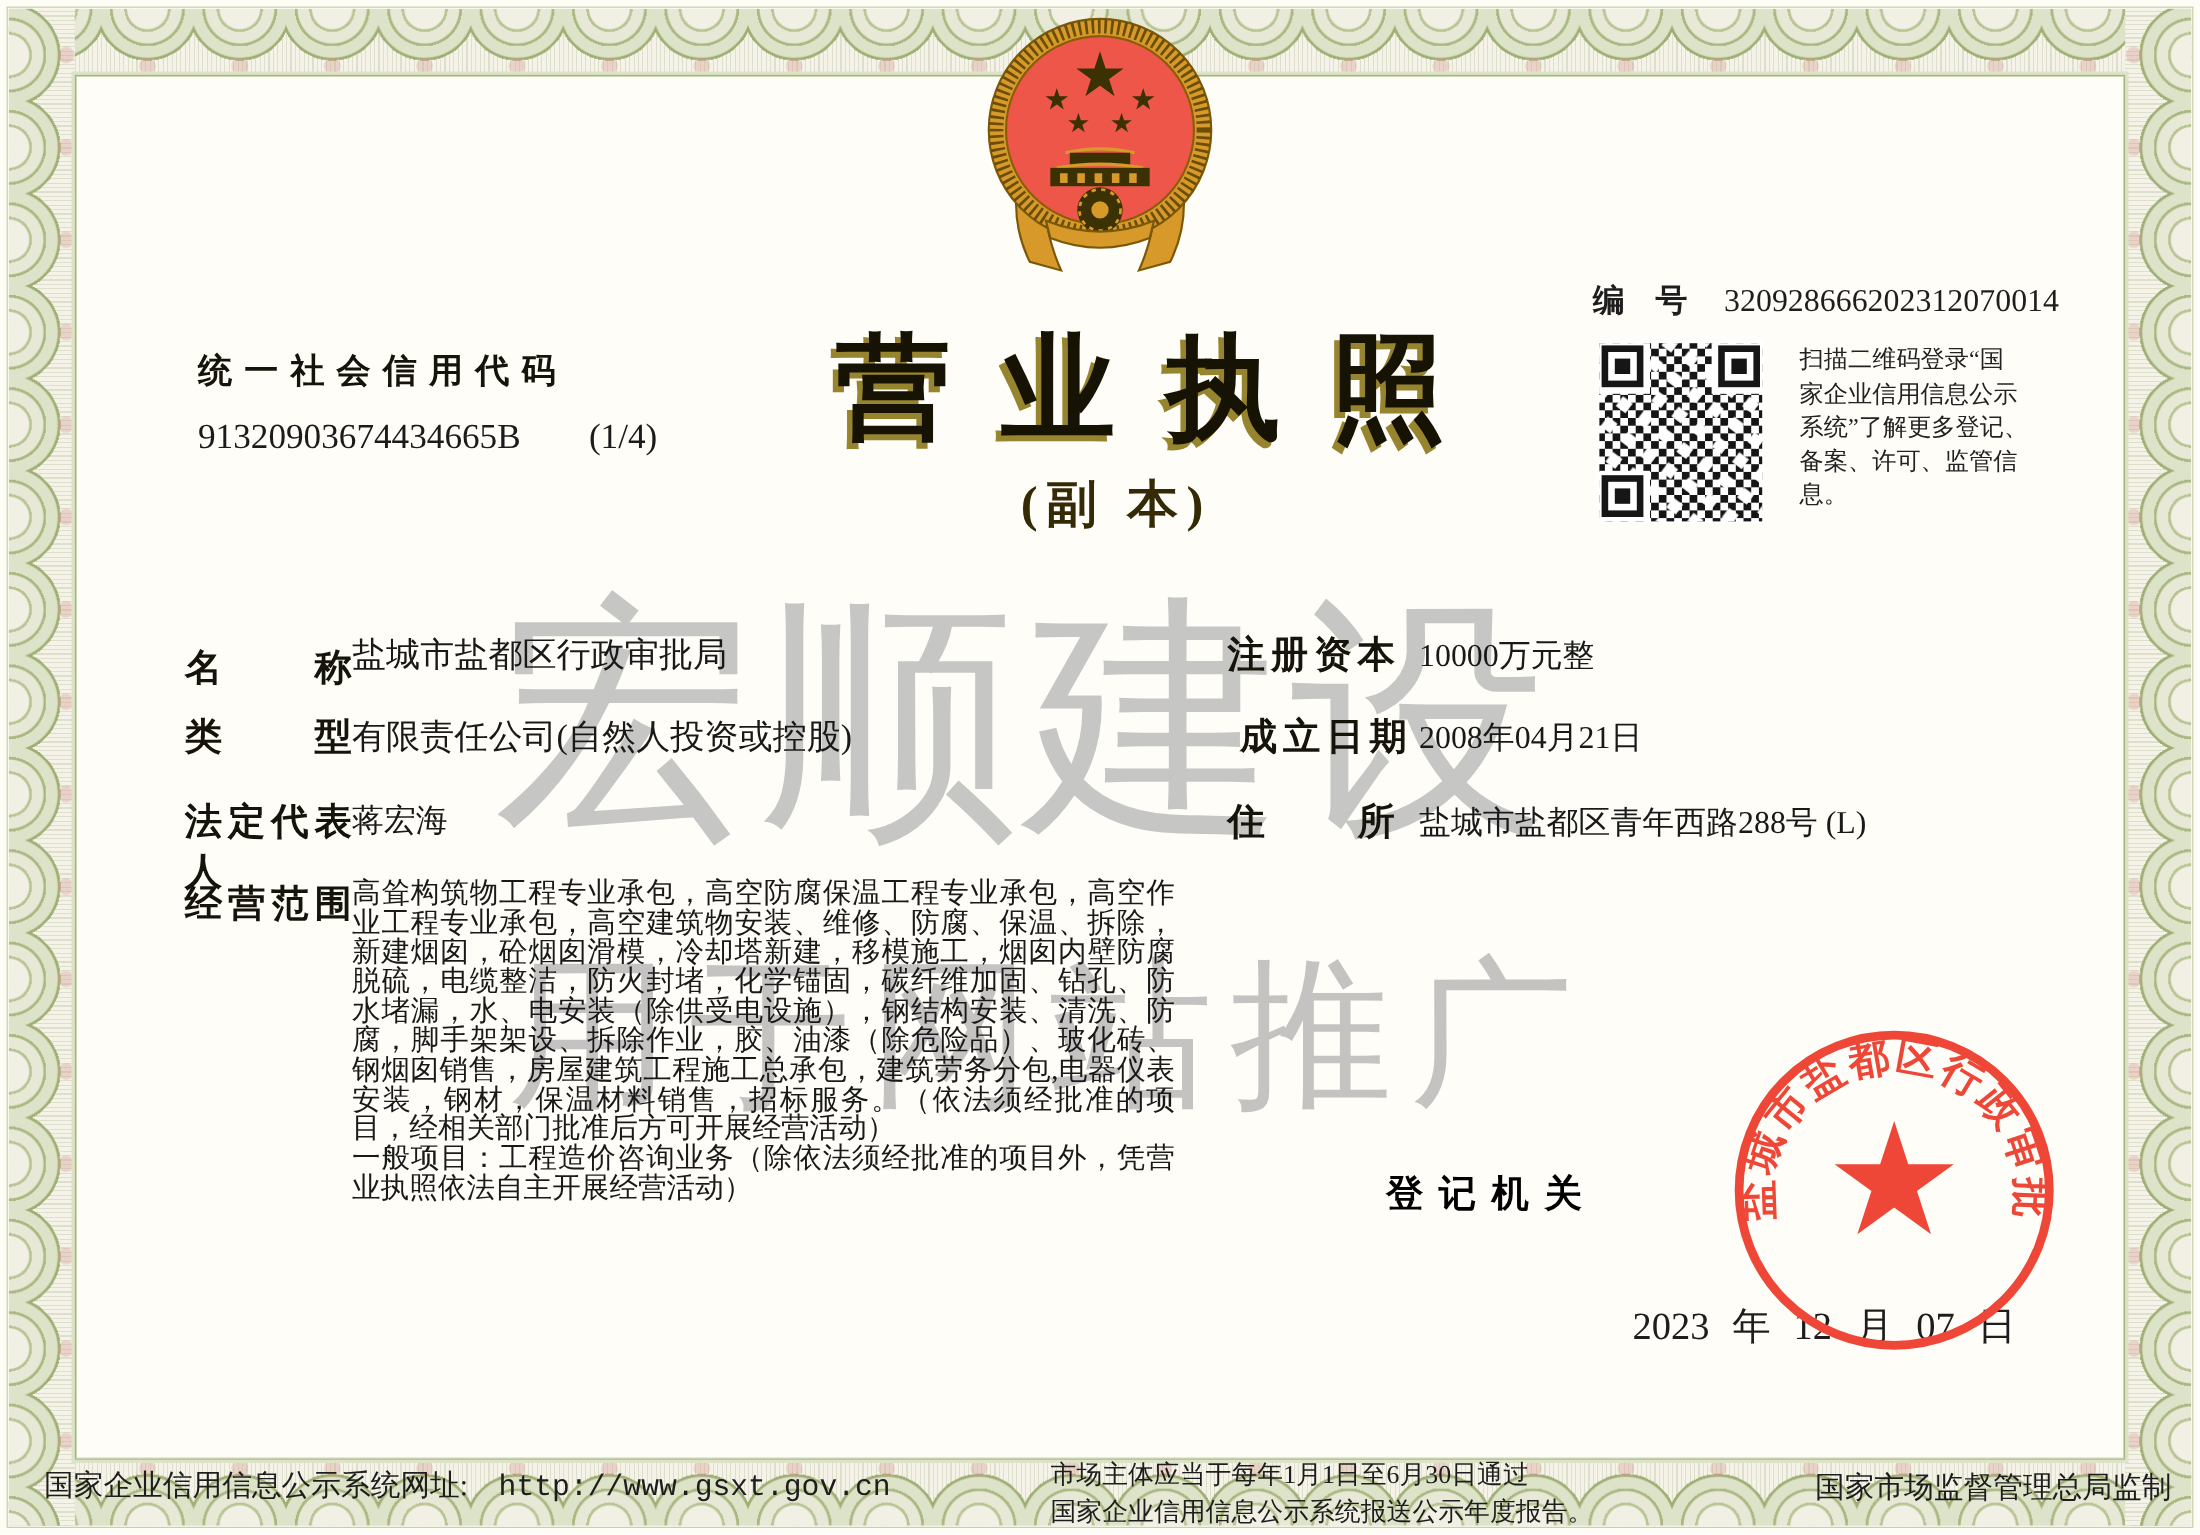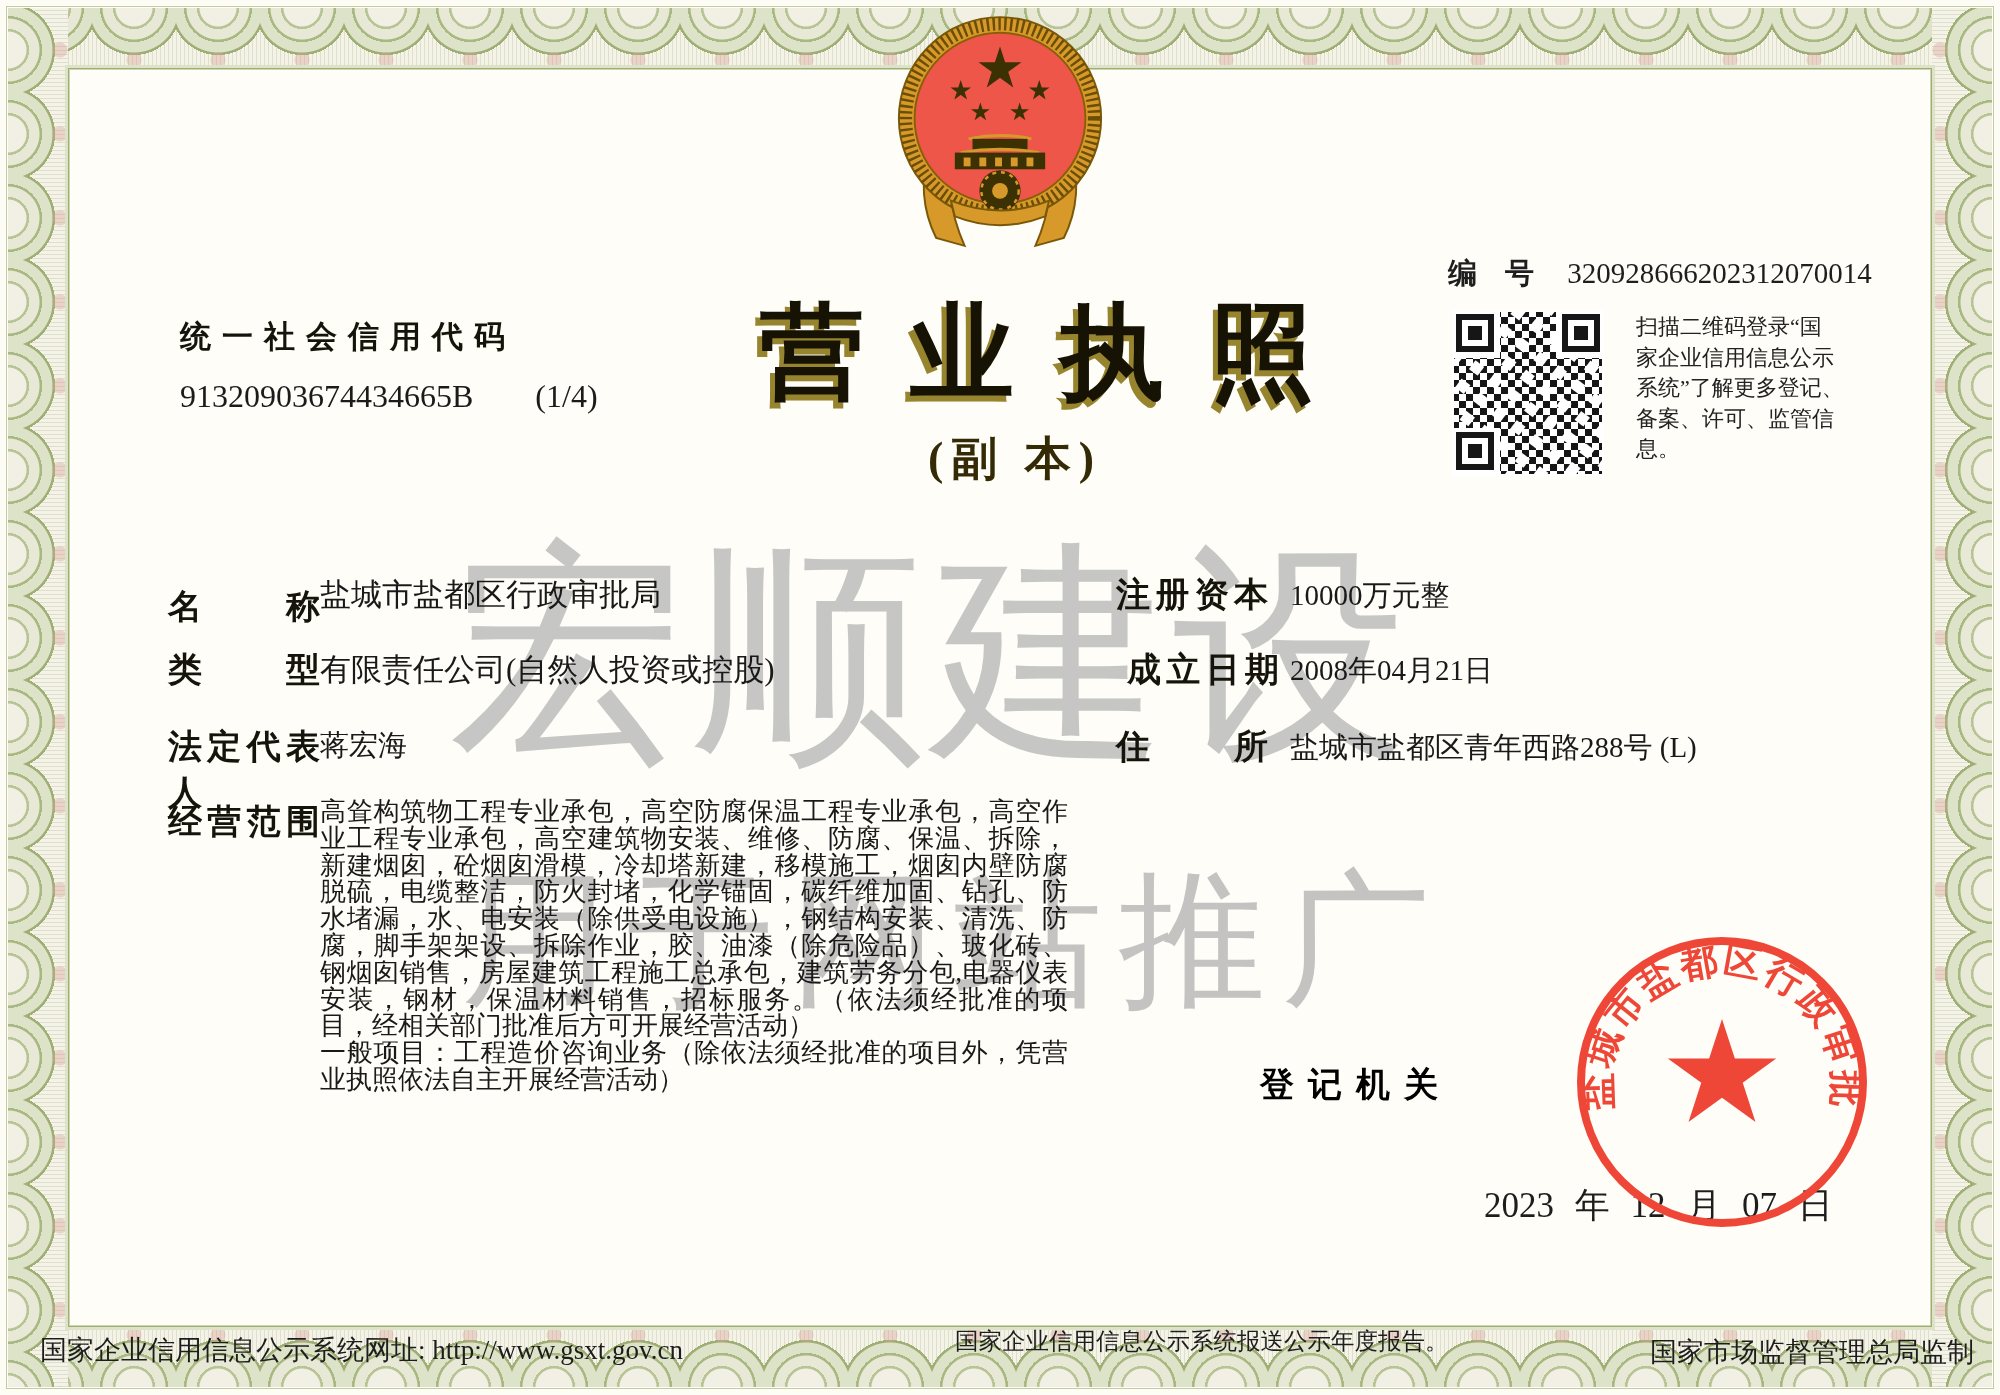--- a/index.html
+++ b/index.html
@@ -48,21 +48,21 @@
     color:#191919;text-align:justify;}
   .scope p{margin:0;}
   .reg-label{left:1260px;top:1062px;width:178px;font:700 34px "Liberation Sans","DejaVu Sans",sans-serif;
     color:#000000;text-align:justify;text-align-last:justify;}
   .issue-date{left:1484px;top:1182px;font:35px "Liberation Serif","DejaVu Serif",serif;color:#1d1d1d;
     word-spacing:12px;z-index:5;white-space:nowrap;}
   .wm{z-index:2;font-family:Liberation Mono, monospace;font-weight:500;opacity:.6;white-space:nowrap;}
   .wm-company{left:450px;top:500px;font-size:235px;letter-spacing:6px;color:#a2a2a2;}
   .wm-promo{left:462px;top:842px;font-size:148px;letter-spacing:16px;color:#9e9e9e;}
   .footer-site{left:40px;top:1332px;font:27px "Liberation Serif","DejaVu Serif",serif;color:#1d1d1d;}
-  .footer-site .url{margin-left:0;}
+  .footer-site .url{margin-left:21px;font-family:Liberation Mono, monospace;}
   .footer-notice{left:955px;top:1324px;font:23.5px/34px "Liberation Serif","DejaVu Serif",serif;color:#1d1d1d;}
   .footer-producer{left:1650px;top:1334px;font:27px "Liberation Serif","DejaVu Serif",serif;color:#1d1d1d;white-space:nowrap;}
   .emblem{left:892px;top:8px;z-index:4;}
   .seal{left:1566px;top:926px;z-index:6;pointer-events:none;}
   .seal text{font-family:"Liberation Serif","DejaVu Serif",serif;font-weight:700;}
   .qr{left:1452px;top:310px;z-index:3;}
 </style>
 </head>
 <body>
 
@@ -196,17 +196,18 @@
     <text font-size="37" fill="#ef4737" letter-spacing="3">
       <textPath href="#sealArc" startOffset="6">盐城市盐都区行政审批局</textPath>
     </text>
   </svg>
 
   <div class="abs footer-site">
     <span>国家企业信用信息公示系统网址:</span>
     <span class="url">http://www.gsxt.gov.cn</span>
   </div>
   <div class="abs footer-notice">
+    <div>市场主体应当于每年1月1日至6月30日通过</div>
     <div>国家企业信用信息公示系统报送公示年度报告。</div>
   </div>
   <div class="abs footer-producer">国家市场监督管理总局监制</div>
 
 </div>
 
 </body></html>

